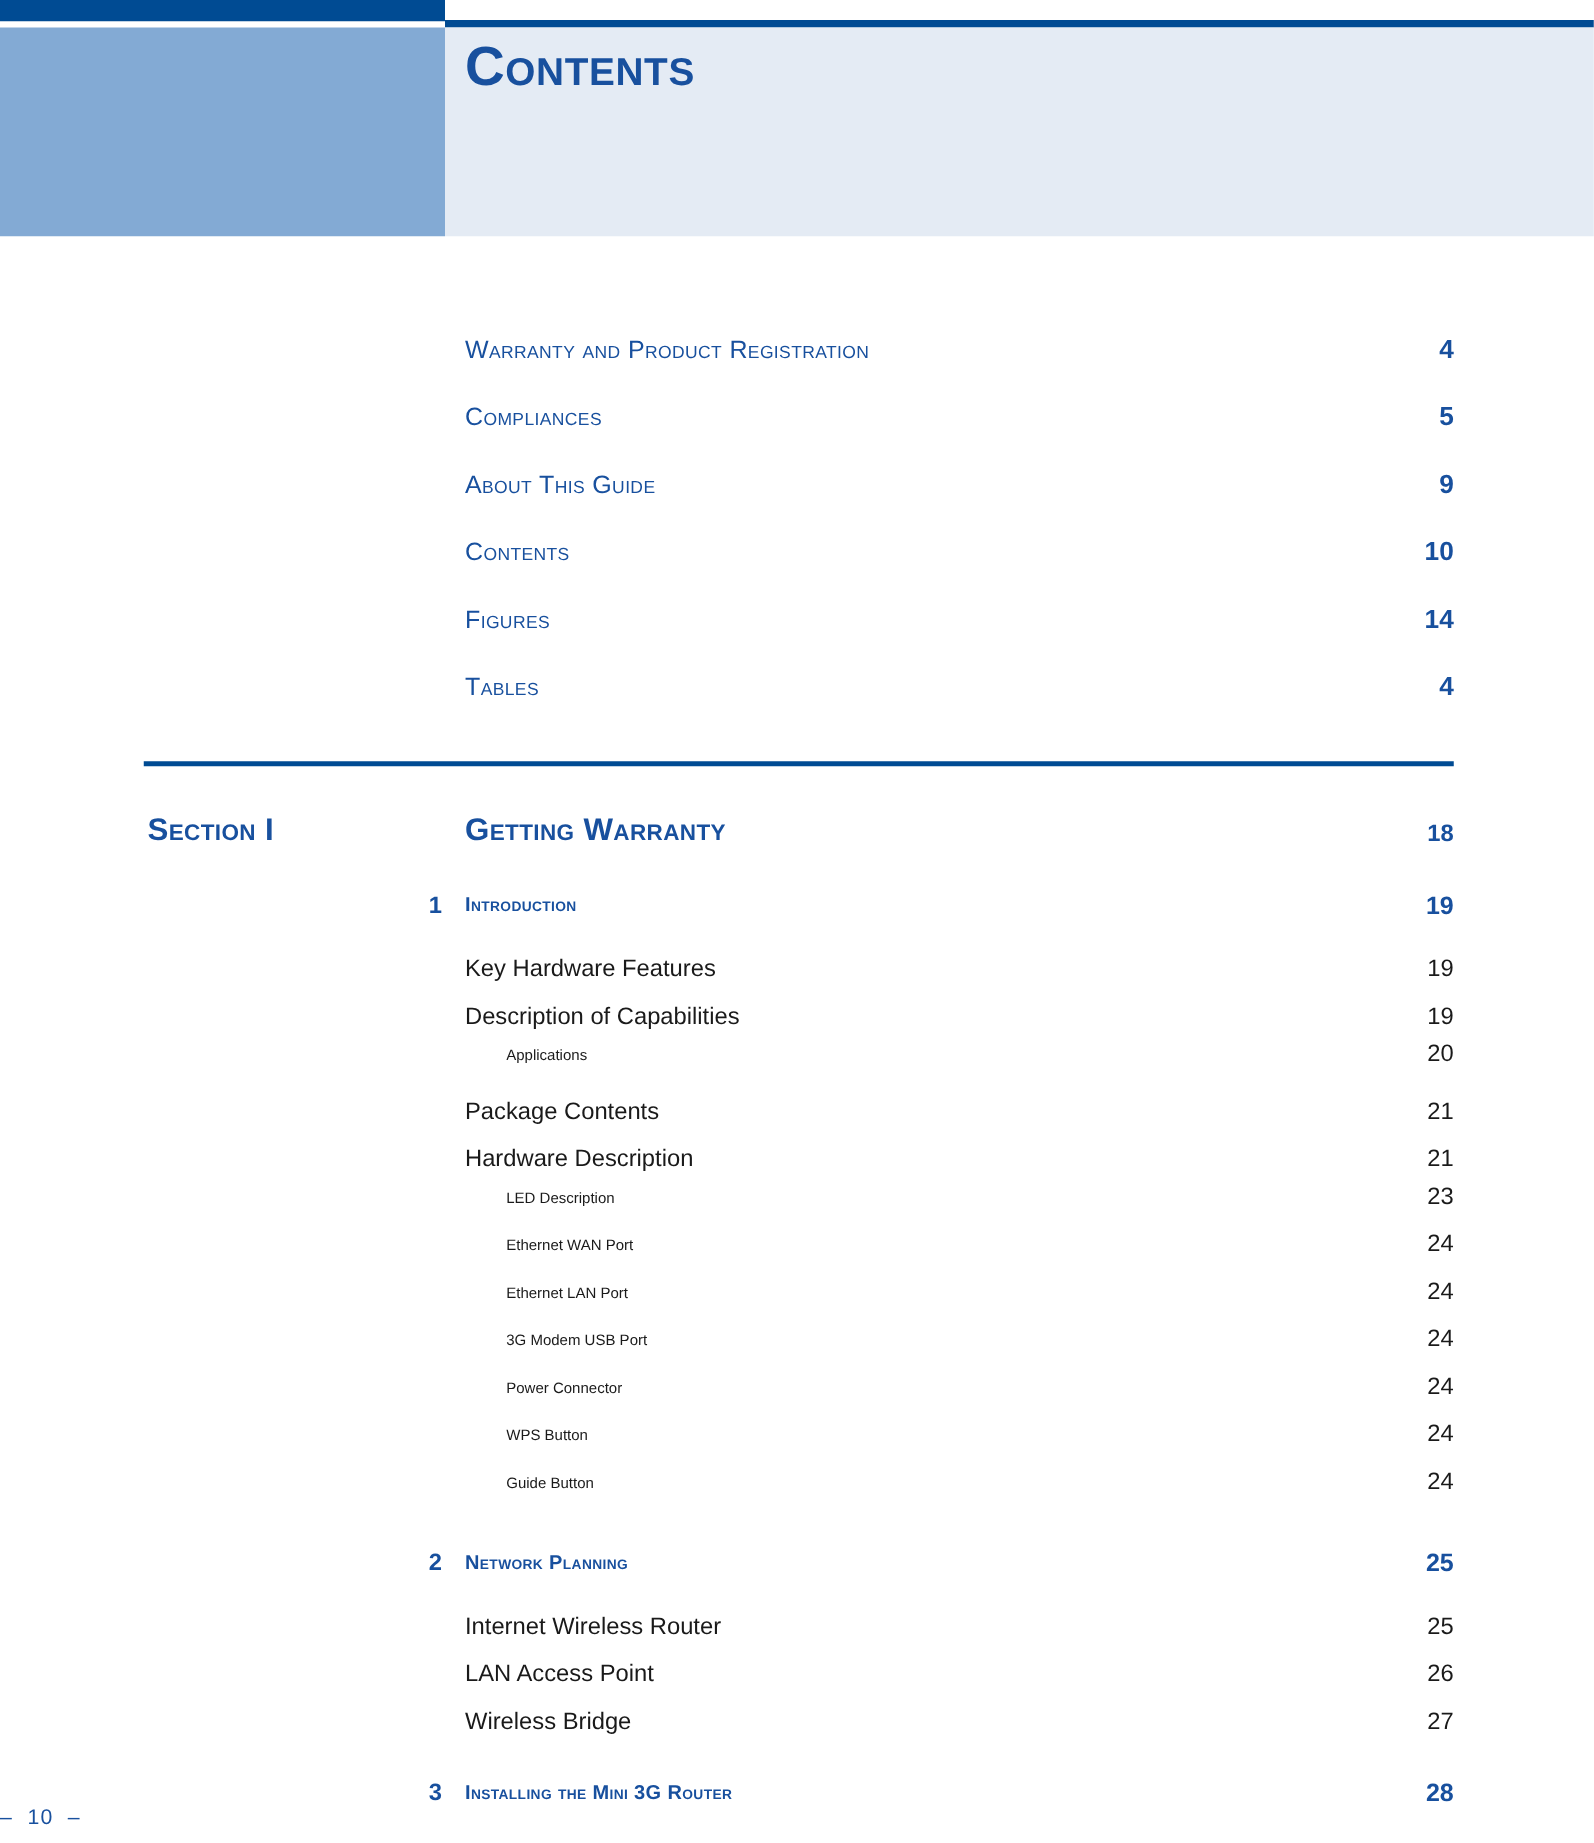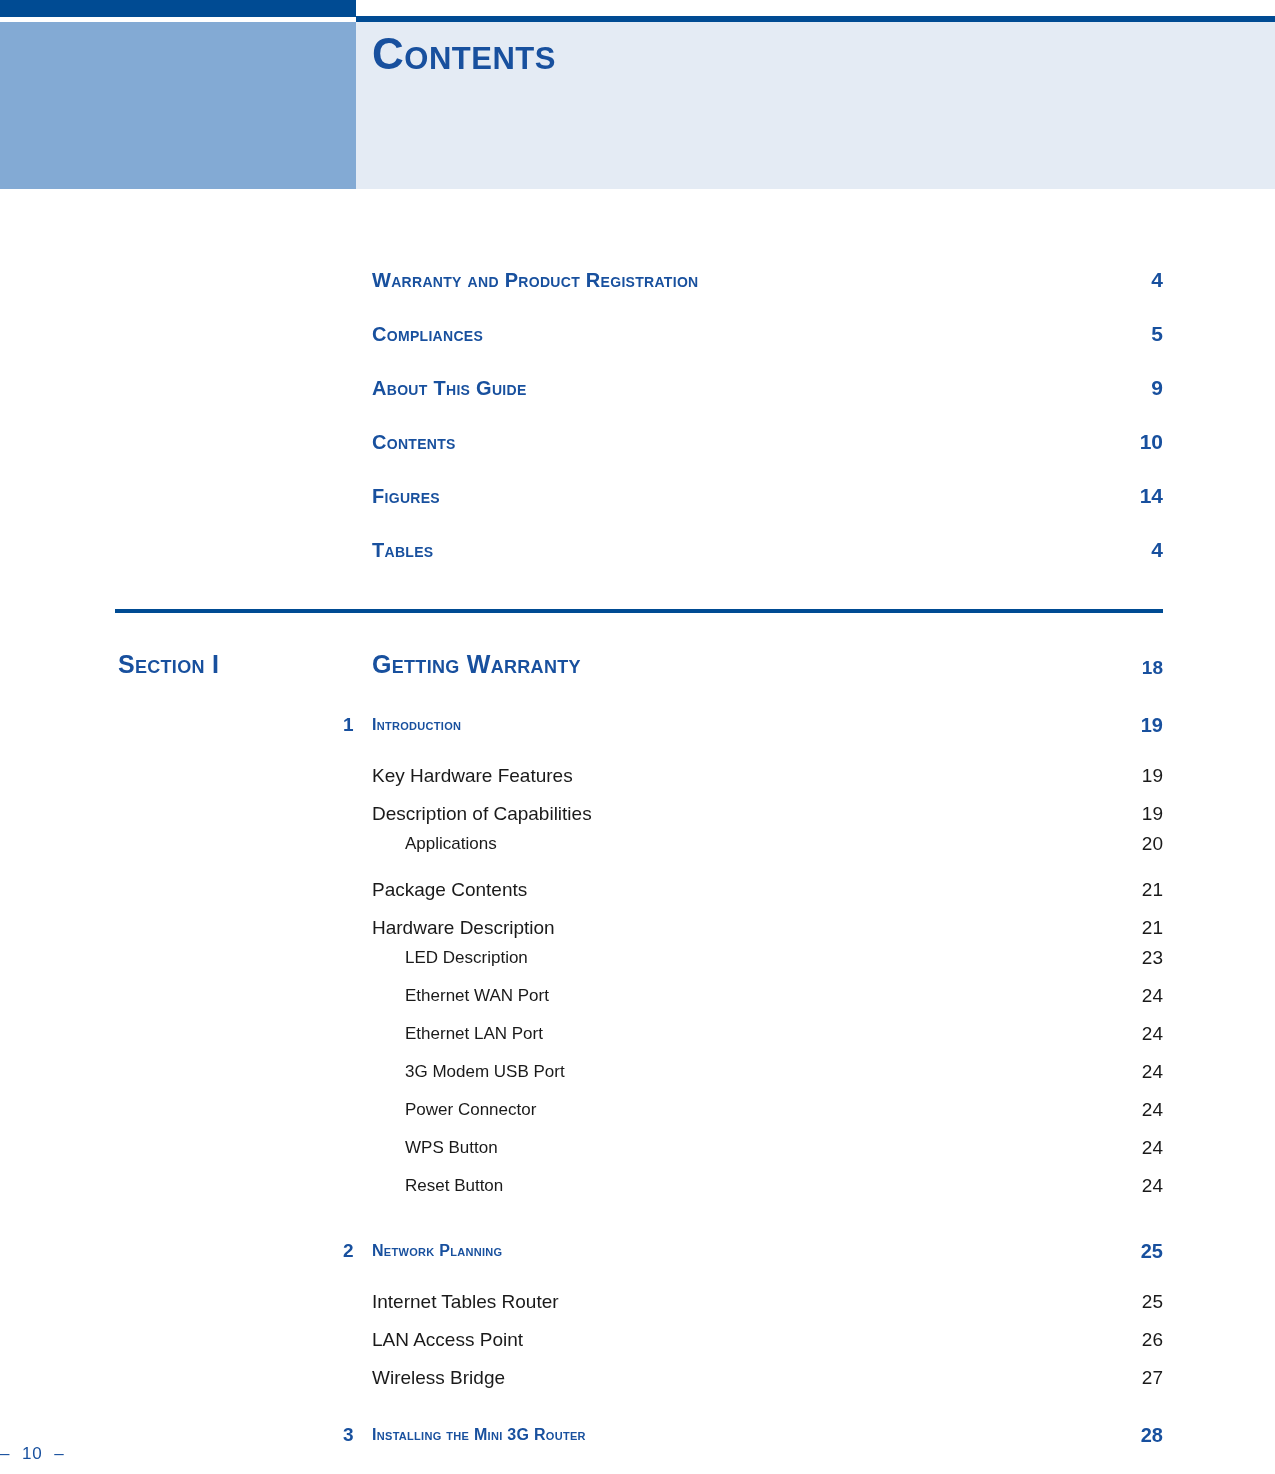--- a/index.html
+++ b/index.html
@@ -101,21 +101,21 @@
     margin-top: 64px;
   }
   .row.front {
     height: 54px;
     padding-left: 372px;
     box-sizing: border-box;
     align-items: center;
   }
   .row.front .label {
     font-size: 20px;
-    font-weight: bold;
+    font-weight: normal;
     color: #18509e;
     font-variant: small-caps;
     letter-spacing: 0.3px;
   }
   .row.front .page {
     font-size: 21px;
     font-weight: bold;
     color: #18509e;
   }
 
@@ -205,21 +205,21 @@
   }
 
   
   .row.lvl2 {
     height: 38px;
     padding-left: 405px;
     box-sizing: border-box;
     align-items: center;
   }
   .row.lvl2 .label {
-    font-size: 17px;
+    font-size: 12px;
     color: #1a1a1a;
     font-weight: normal;
   }
   .row.lvl2 .page {
     font-size: 19px;
     color: #1a1a1a;
     font-weight: normal;
   }
 
   
@@ -329,31 +329,31 @@
   </div>
   <div class="row lvl2">
     <span class="label">Power Connector</span>
     <span class="page">24</span>
   </div>
   <div class="row lvl2">
     <span class="label">WPS Button</span>
     <span class="page">24</span>
   </div>
   <div class="row lvl2">
-    <span class="label">Reset Button</span>
+    <span class="label">Guide Button</span>
     <span class="page">24</span>
   </div>
 
   <div class="row chapter">
     <span class="num">2</span>
     <span class="label">Network Planning</span>
     <span class="page">25</span>
   </div>
   <div class="row lvl1">
-    <span class="label">Internet Tables Router</span>
+    <span class="label">Internet Wireless Router</span>
     <span class="page">25</span>
   </div>
   <div class="row lvl1">
     <span class="label">LAN Access Point</span>
     <span class="page">26</span>
   </div>
   <div class="row lvl1">
     <span class="label">Wireless Bridge</span>
     <span class="page">27</span>
   </div>

